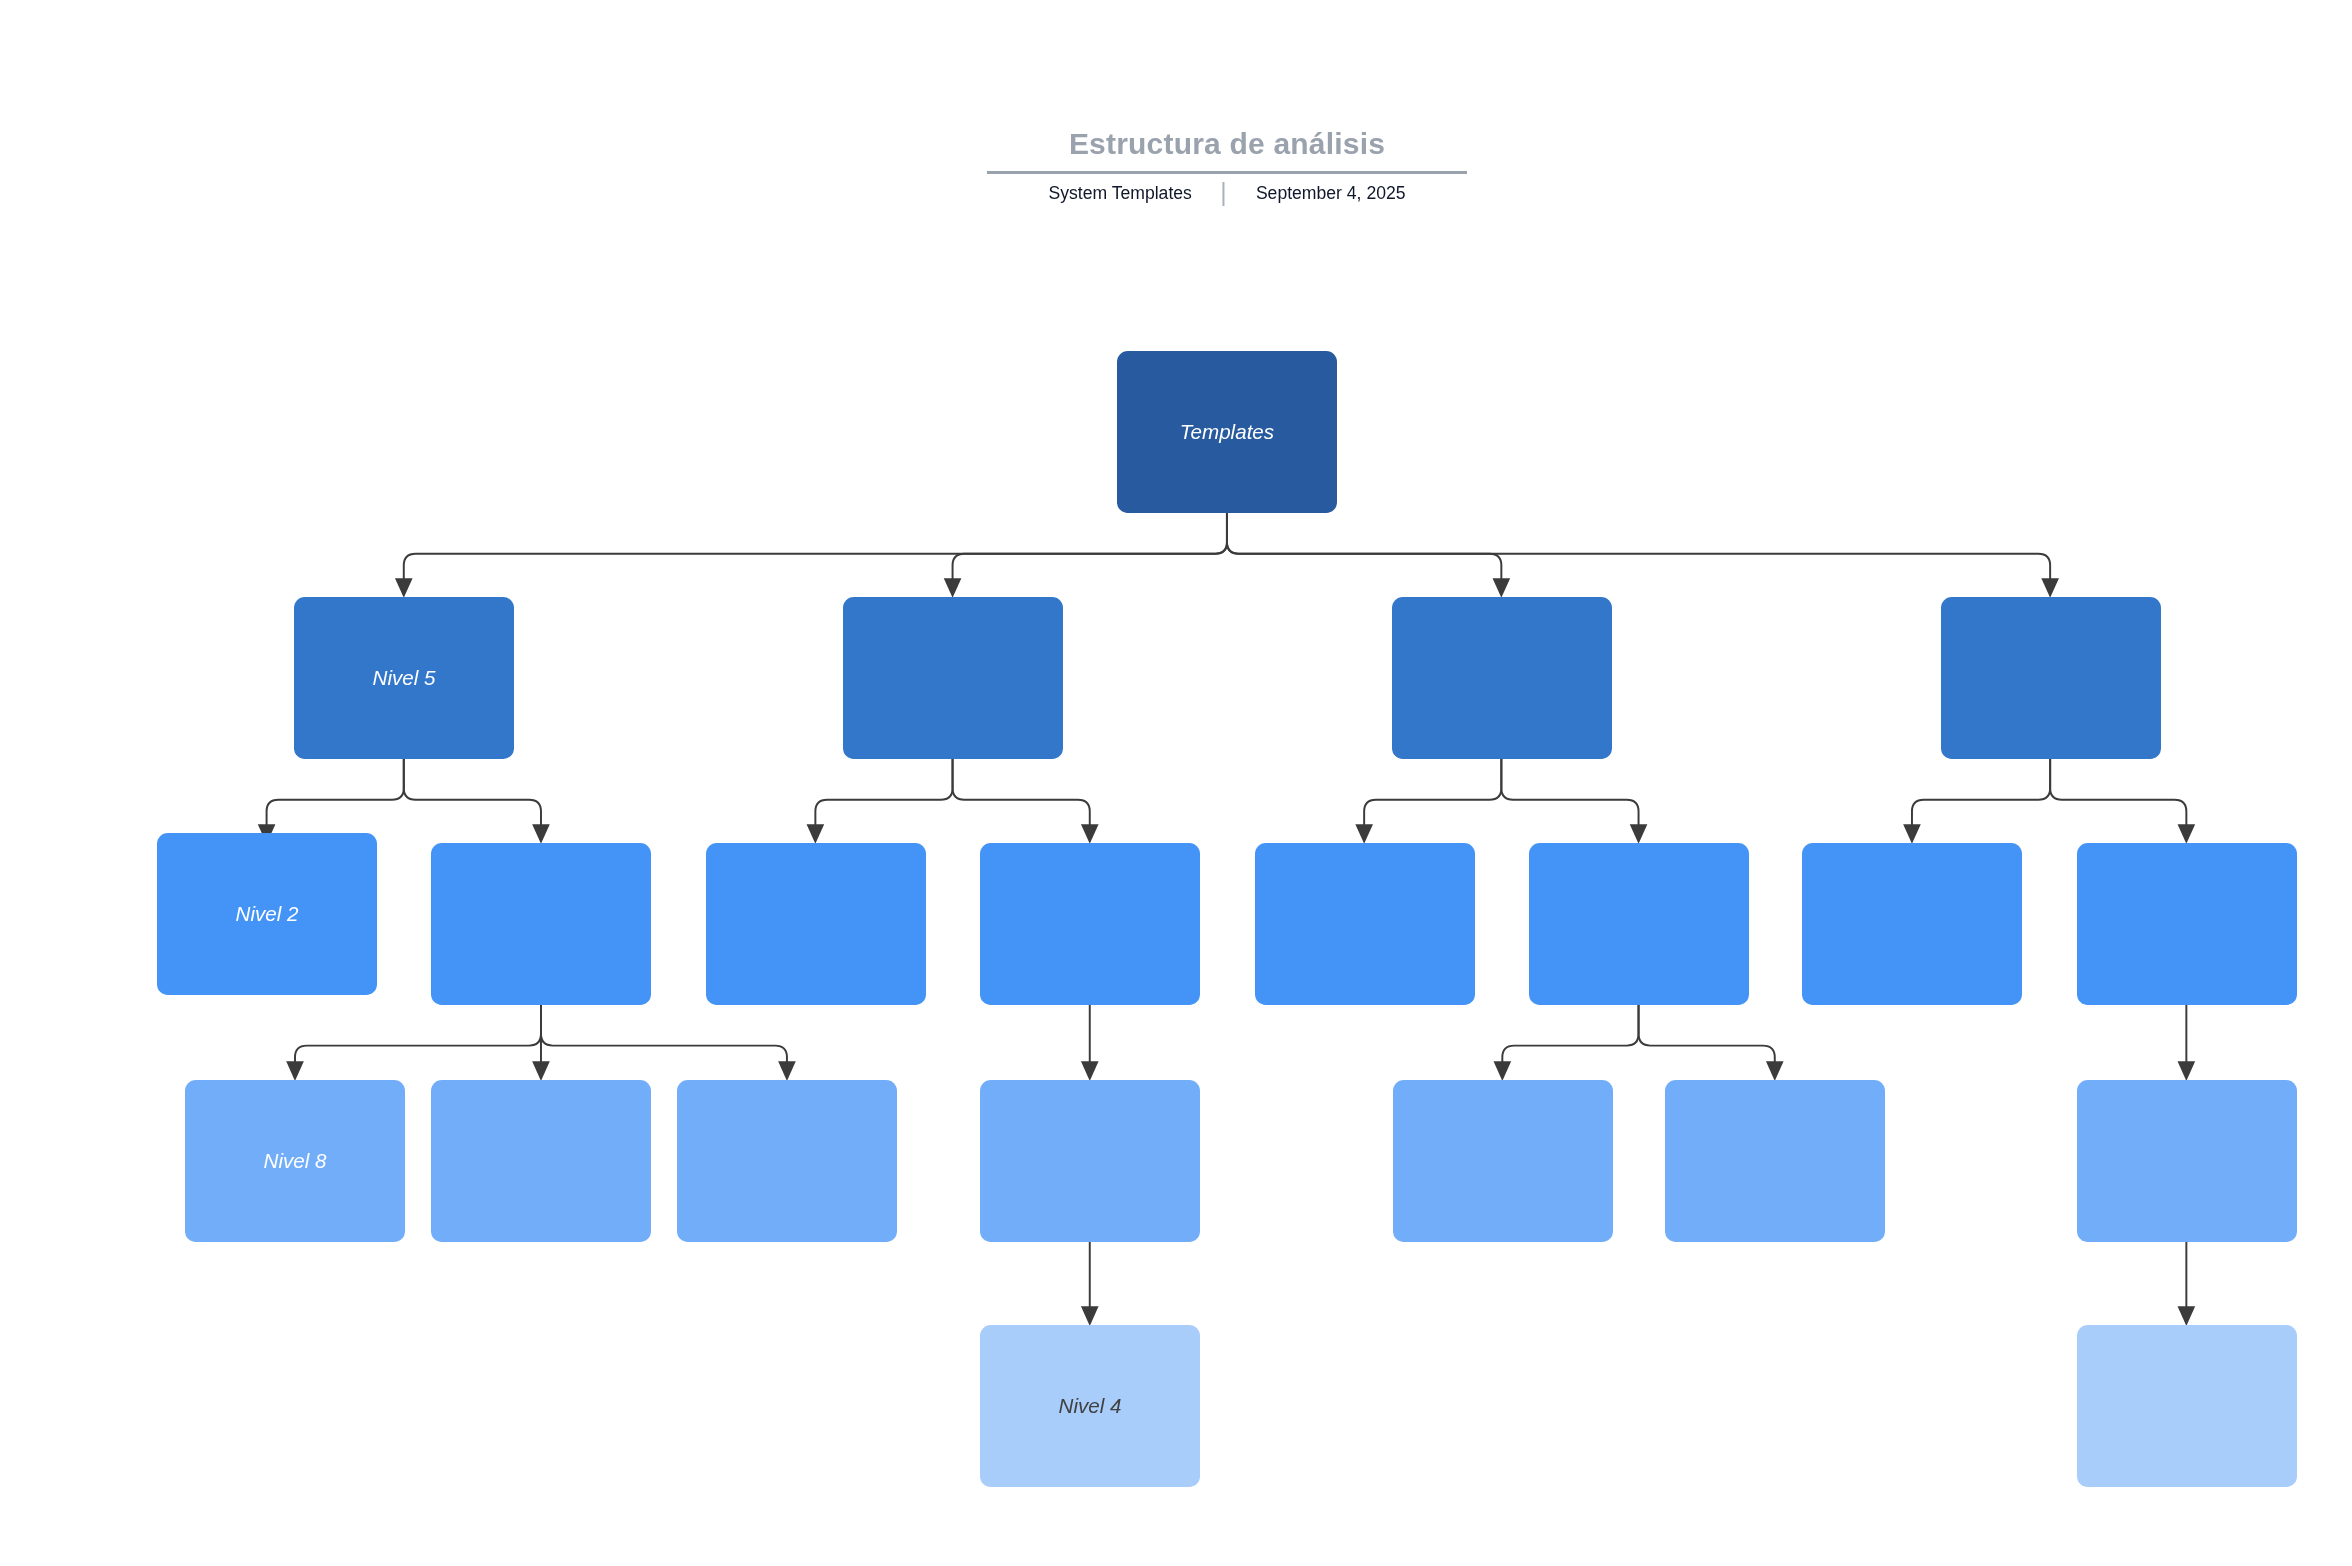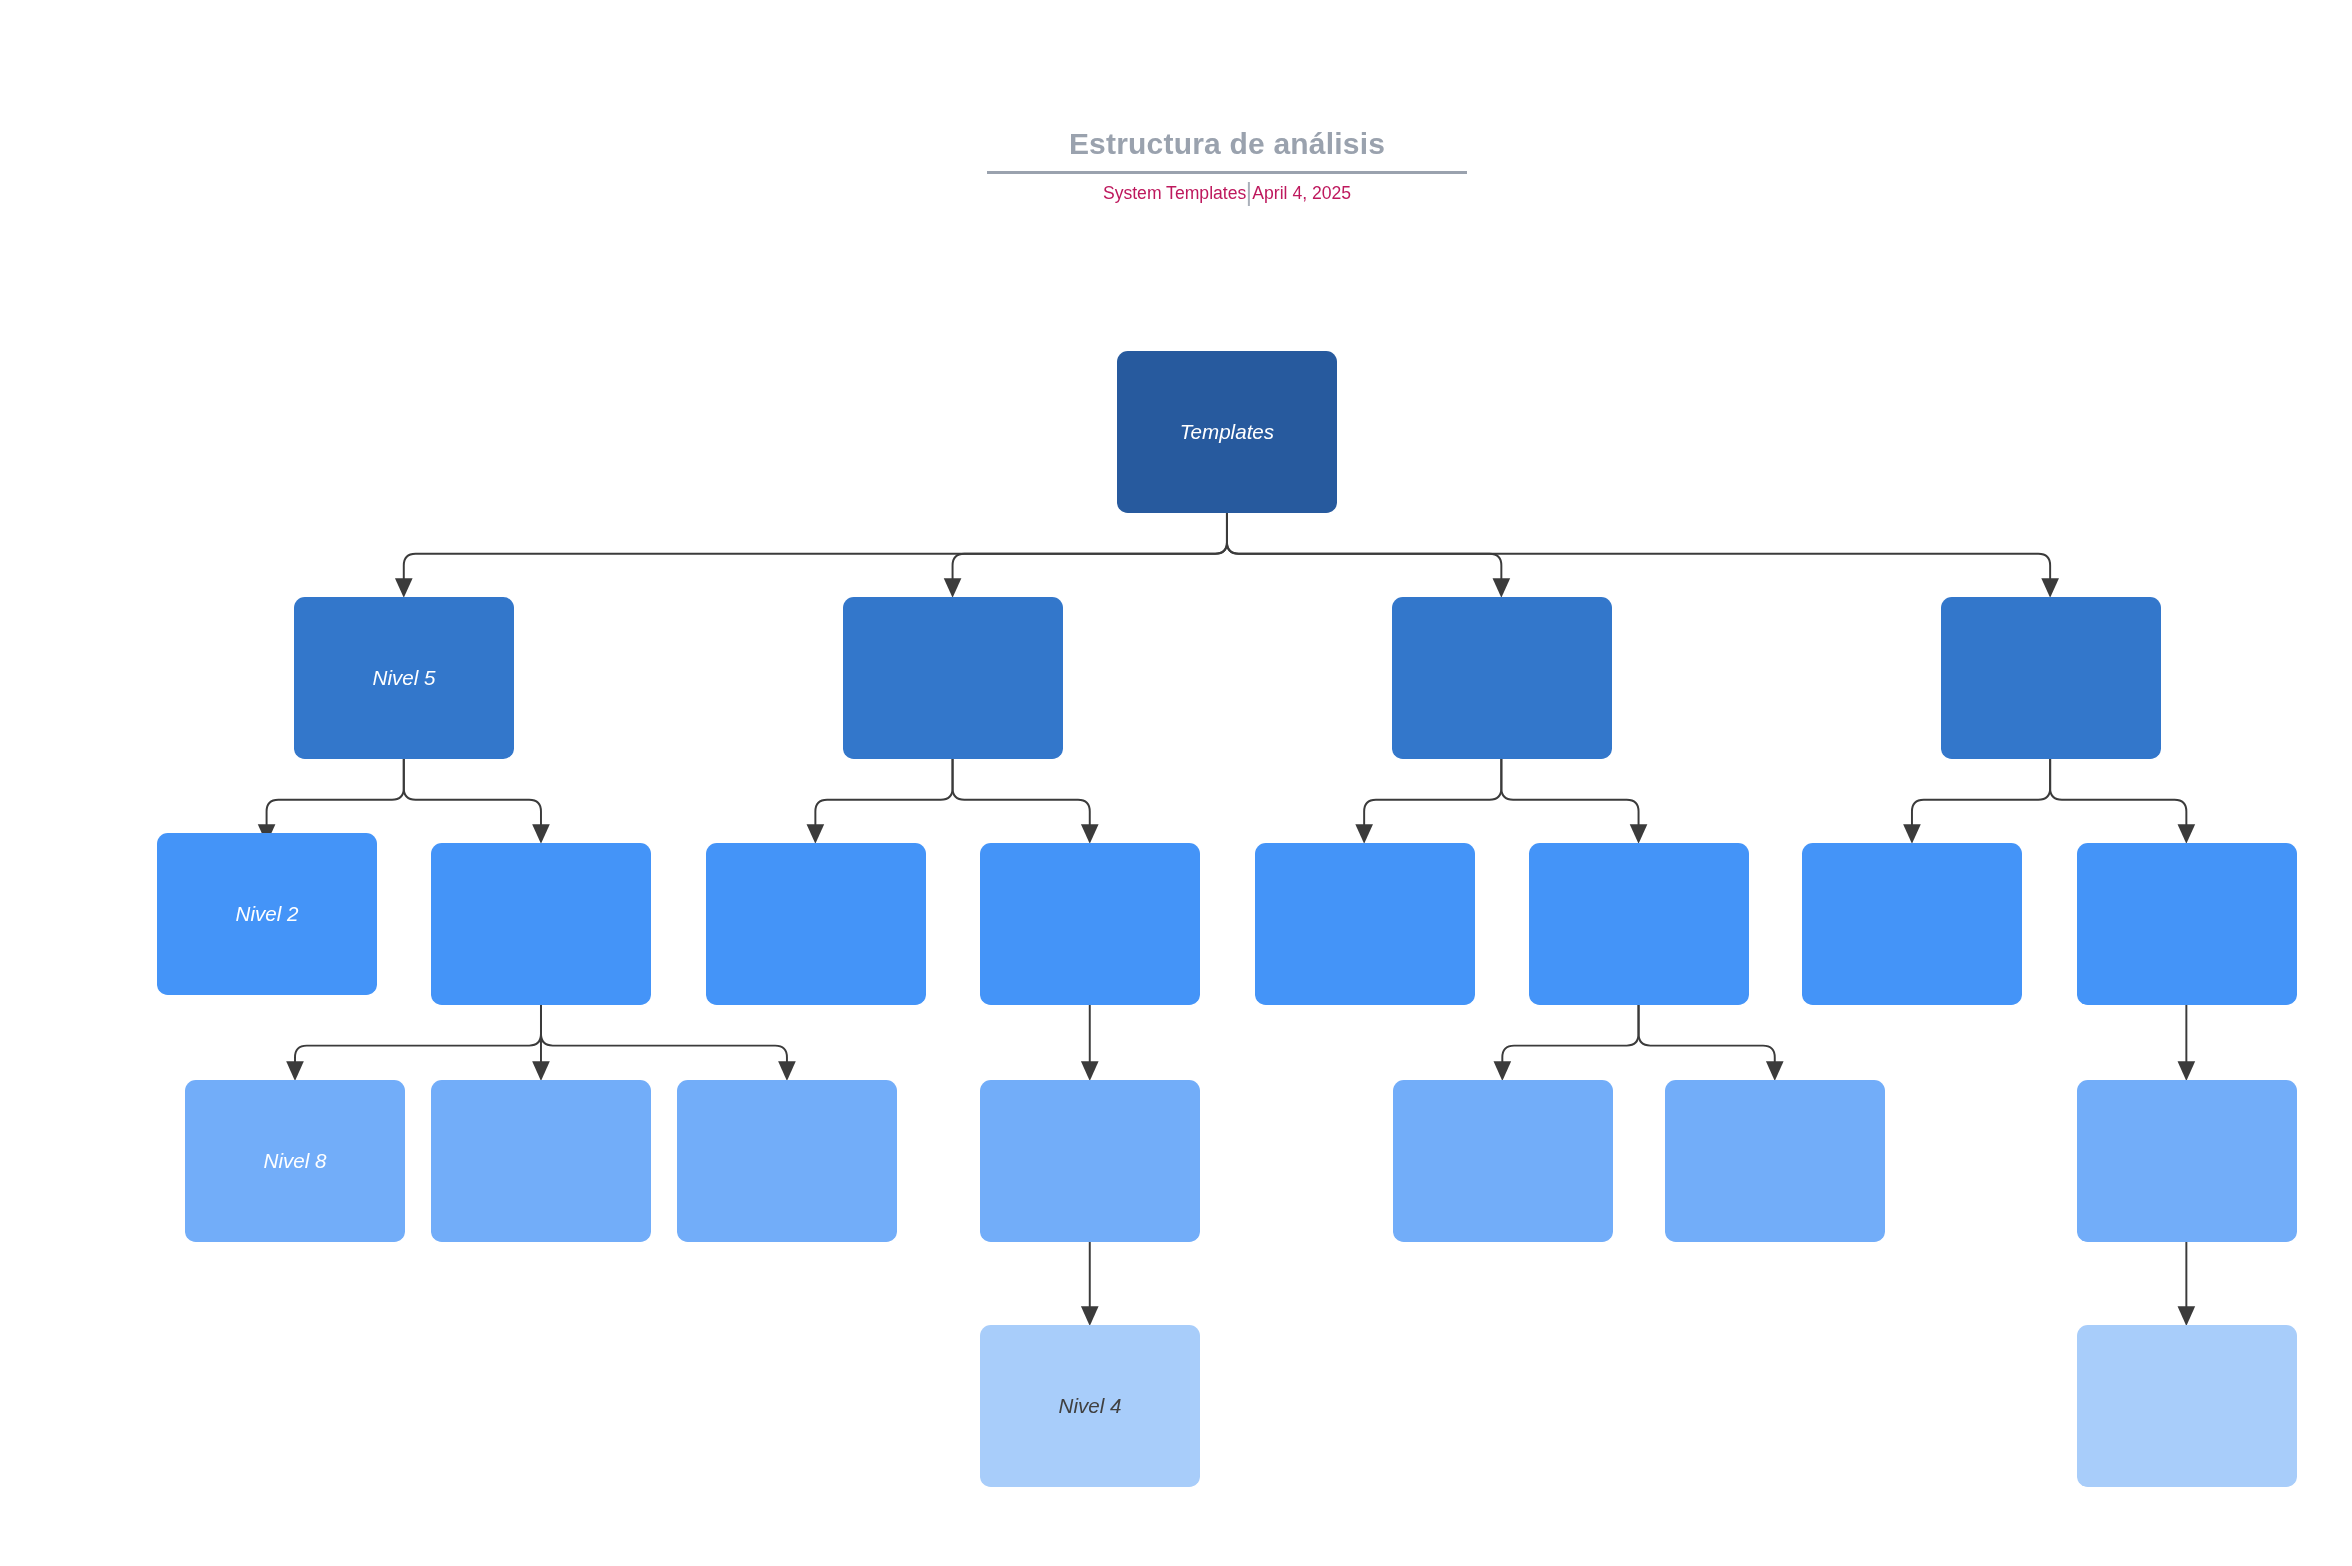--- a/index.html
+++ b/index.html
@@ -26,22 +26,22 @@
     position: absolute;
     top: 171px; left: 1227px;
     transform: translateX(-50%);
     width: 480px; height: 2.9px;
     background: #9aa2ae;
   }
   .subtitle {
     position: absolute;
     top: 182px; left: 1227px;
     transform: translateX(-50%);
-    display: flex; align-items: center; gap: 2px;
-    font-size: 17.6px; color: #be185d;
+    display: flex; align-items: center; gap: 31px;
+    font-size: 17.6px; color: #0f172a;
     white-space: nowrap;
   }
   .subtitle-sep {
     width: 2px; height: 23.5px;
     background: #aab0ba;
   }
 
   
   .connector-layer { position: absolute; left: 0; top: 0; }
   .node {
@@ -61,21 +61,21 @@
 </style>
 </head>
 <body>
 
 <div class="canvas">
   <div class="title">Estructura de análisis</div>
   <div class="title-divider"></div>
   <div class="subtitle">
     <span>System Templates</span>
     <span class="subtitle-sep"></span>
-    <span>April 4, 2025</span>
+    <span>September 4, 2025</span>
   </div>
   <div id="diagram">
       <svg width="2352" height="1566" class="connector-layer" viewBox="0 0 2400 1598">
         <path d="M 1252 523 L 1252 553 Q 1252 565 1240 565 L 424 565 Q 412 565 412 577 L 412 594" fill="none" stroke="#3b3b3b" stroke-width="2"></path>
         <polygon points="403,590 421,590 412,610" fill="#3b3b3b"></polygon>
         <path d="M 1252 523 L 1252 553 Q 1252 565 1240 565 L 984 565 Q 972 565 972 577 L 972 594" fill="none" stroke="#3b3b3b" stroke-width="2"></path>
         <polygon points="963,590 981,590 972,610" fill="#3b3b3b"></polygon>
         <path d="M 1252 523 L 1252 553 Q 1252 565 1264 565 L 1520 565 Q 1532 565 1532 577 L 1532 594" fill="none" stroke="#3b3b3b" stroke-width="2"></path>
         <polygon points="1523,590 1541,590 1532,610" fill="#3b3b3b"></polygon>
         <path d="M 1252 523 L 1252 553 Q 1252 565 1264 565 L 2080 565 Q 2092 565 2092 577 L 2092 594" fill="none" stroke="#3b3b3b" stroke-width="2"></path>

